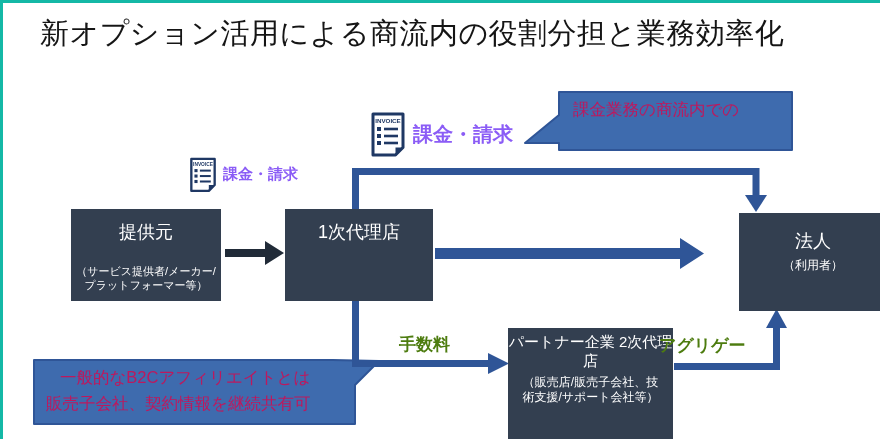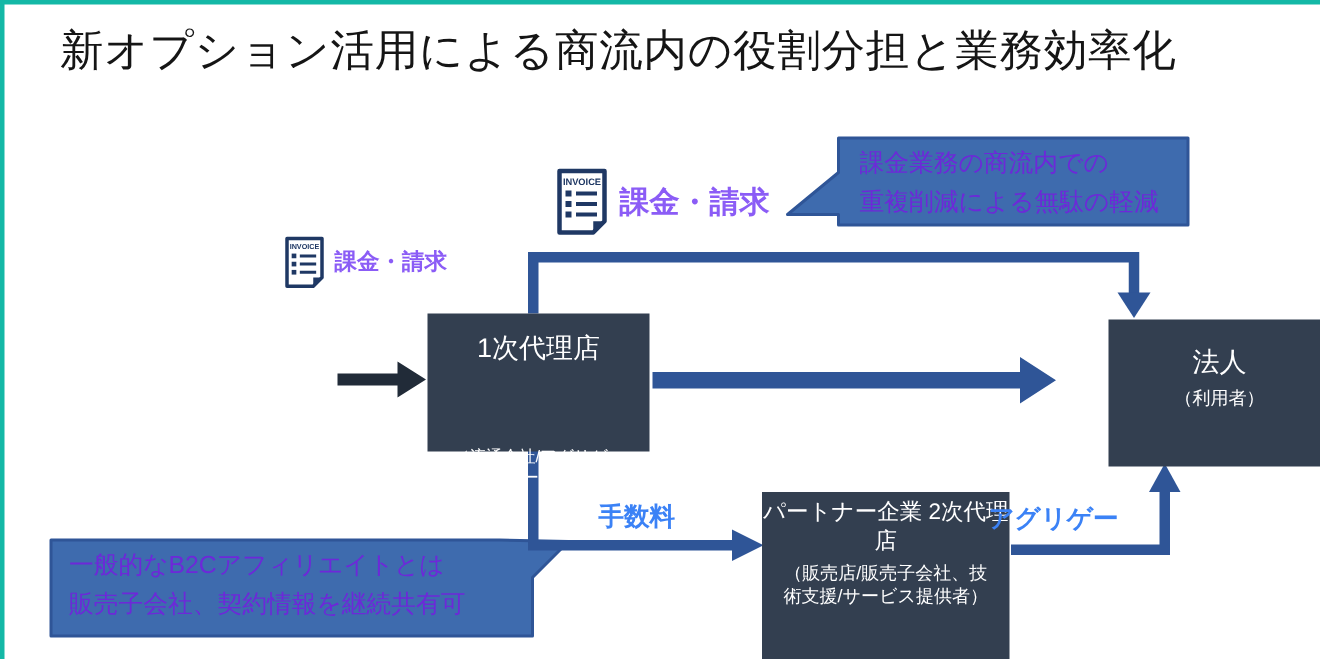--- a/index.html
+++ b/index.html
@@ -15,24 +15,24 @@
   svg.layer{position:absolute;left:0;top:0;width:880px;height:439px;}
   .z1{z-index:1}.z2{z-index:2}
   .node{
     position:absolute;z-index:3;background:#333F50;color:#ffffff;
     display:flex;flex-direction:column;align-items:center;text-align:center;
   }
   .node-title{font-size:18px;line-height:1.2;}
   .node-sub{font-size:11px;line-height:1.3;}
   .node-sub .sub-line{display:block;}
   .overlay{position:absolute;z-index:4;}
-  .callout-text{color:#6d28d9;font-size:16.5px;line-height:1.55;white-space:nowrap;}
+  .callout-text{color:#be185d;font-size:16.5px;line-height:1.55;white-space:nowrap;}
   .flow-label{display:flex;align-items:center;}
   .flow-label .lbl{font-weight:bold;color:#8b5cf6;white-space:nowrap;}
-  .blue-label{font-weight:bold;color:#3b82f6;font-size:17px;white-space:nowrap;}
+  .blue-label{font-weight:bold;color:#4d7c0f;font-size:17px;white-space:nowrap;}
   .provider{left:68px;top:206px;width:150px;height:92px;}
   .provider .node-title{margin-top:13px;}
   .provider .node-sub{margin-top:20px;}
   .agency{left:282px;top:206px;width:148px;height:92px;gap:36px;}
   .agency .node-title{margin-top:13px;}
   .agency .node-sub{margin-top:18px;}
   .corp{left:736px;top:210px;width:148px;height:98px;}
   .corp .node-title{margin-top:18px;}
   .corp .node-sub{margin-top:5px;font-size:12px;}
   .partner{left:505px;top:325px;width:165px;height:123px;}
@@ -60,44 +60,47 @@
 
     <path d="M352.5,297 V360.5 H487" fill="none" stroke="#2F5597" stroke-width="7"></path>
     <polygon points="485,350 485,371 506,360.5" fill="#2F5597"></polygon>
 
     <path d="M671,363.5 H773.5 V323" fill="none" stroke="#2F5597" stroke-width="7"></path>
     <polygon points="763,325 784,325 773.5,306" fill="#2F5597"></polygon>
 
     <polygon points="222,246 262,246 262,238 281,250 262,262 262,254 222,254" fill="#212B38"></polygon>
   </svg>
 
+  <div class="node provider">
+    <div class="node-title">提供元</div>
+    <div class="node-sub">
+      <span class="sub-line">（サービス提供者/メーカー/</span>
+      <span class="sub-line">プラットフォーマー等）</span>
+    </div>
+  </div>
 
   <div class="node agency">
     <div class="node-title">1次代理店</div>
-    <div class="node-sub">
-      <span class="sub-line">（流通会社/アグリゲー</span>
-      <span class="sub-line">ター等）</span>
-    </div>
   </div>
 
   <div class="node corp">
     <div class="node-title">法人</div>
     <div class="node-sub">
       <span class="sub-line">（利用者）</span>
     </div>
   </div>
 
   <div class="node partner">
     <div class="node-title">
       <span class="sub-line">パートナー企業</span>
       <span class="sub-line">2次代理店</span>
     </div>
     <div class="node-sub">
       <span class="sub-line">（販売店/販売子会社、技</span>
-      <span class="sub-line">術支援/サービス提供者）</span>
+      <span class="sub-line">術支援/サポート会社等）</span>
     </div>
   </div>
 
   <div class="overlay flow-label" style="left:367px;top:108px;">
     <svg width="36" height="46" viewBox="0 0 36 46">
       <path d="M3,3 H33 V36.5 L25.5,44 H3 Z" fill="#ffffff" stroke="#1F3864" stroke-width="3" stroke-linejoin="round"></path>
       <path d="M33,36.5 L25.5,36.5 L25.5,44 Z" fill="#1F3864"></path>
       <text x="18" y="12" text-anchor="middle" font-size="6.2" font-weight="bold" fill="#1F3864">INVOICE</text>
       <g fill="#1F3864" stroke="none">
         <rect x="7" y="16" width="4" height="4"></rect>
@@ -130,20 +133,19 @@
       </g>
     </svg>
     <span class="lbl" style="font-size:15px;margin-left:6px;">課金・請求</span>
   </div>
 
   <div class="overlay blue-label" style="left:396px;top:330px;">手数料</div>
   <div class="overlay blue-label" style="left:656px;top:331px;">アグリゲー</div>
 
   <div class="overlay callout-text" style="left:570px;top:94px;">
     <div>課金業務の商流内での</div>
-    <div>重複削減による無駄の軽減</div>
   </div>
-  <div class="overlay callout-text" style="left:43px;top:362px;">
+  <div class="overlay callout-text" style="left:43px;top:362px;text-align:right;">
     <div>一般的なB2Cアフィリエイトとは</div>
     <div>販売子会社、契約情報を継続共有可</div>
   </div>
 
 </div>
 
 </body></html>

